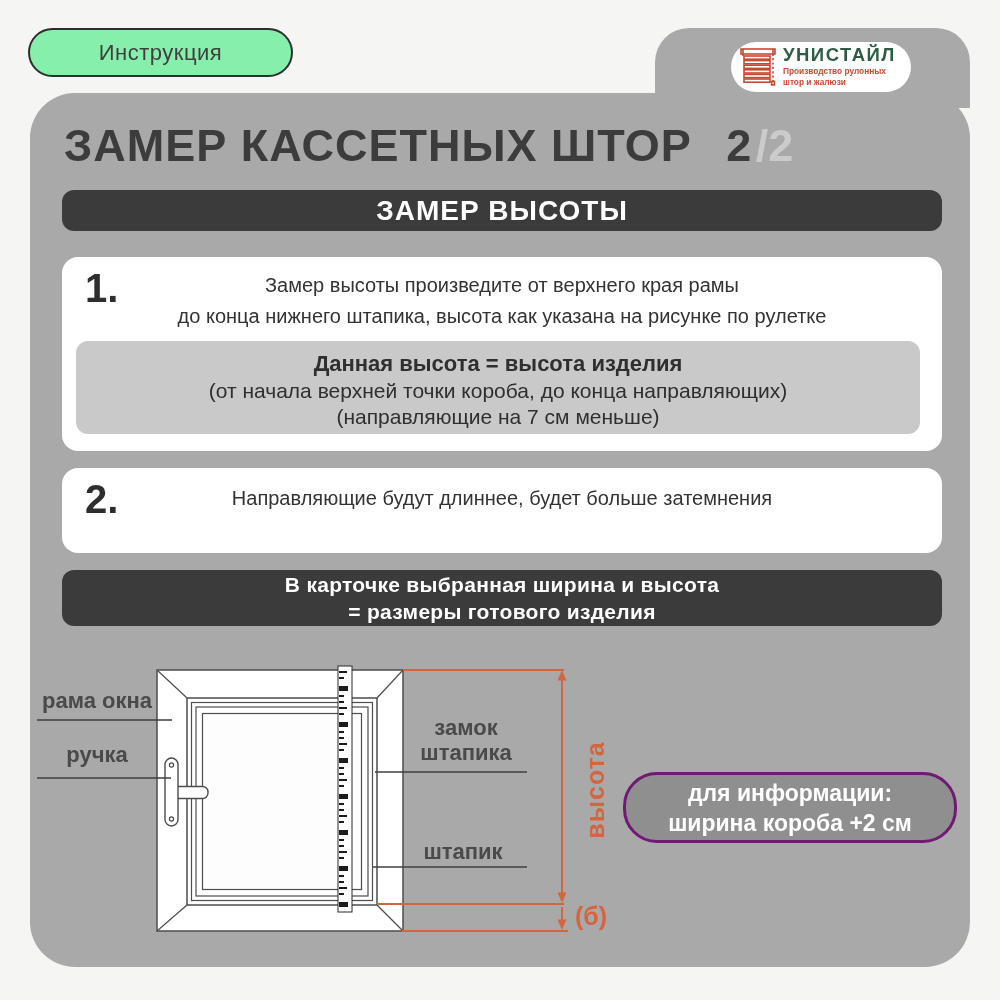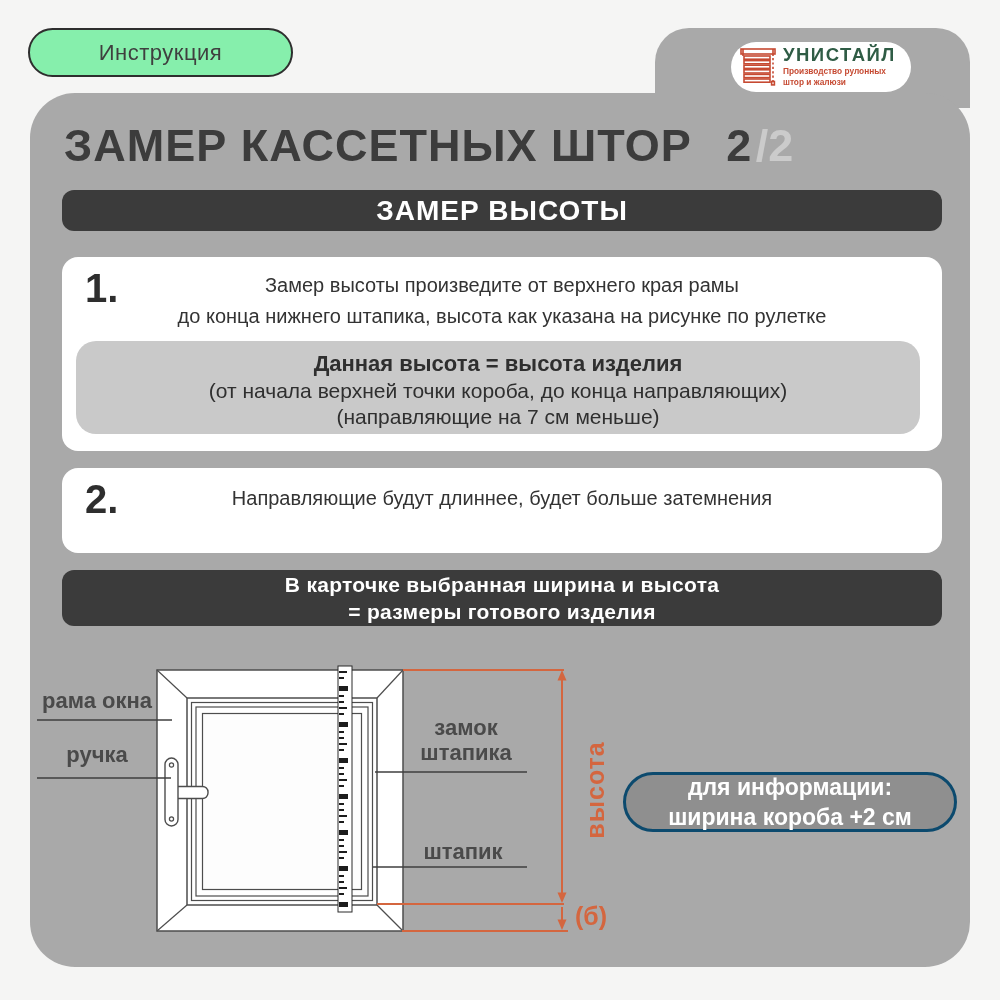--- a/index.html
+++ b/index.html
@@ -36,37 +36,37 @@
   .bar1{top:190px;height:41px;font-size:28px;font-weight:bold;letter-spacing:1px;}
   .bar2{top:570px;height:56px;font-size:21px;font-weight:bold;line-height:27px;letter-spacing:0.3px;}
 
   
   .white-card{left:62px;width:880px;background:#ffffff;border-radius:16px;}
   .card1{top:257px;height:194px;}
   .card2{top:468px;height:85px;}
   .step-num{position:absolute;left:23px;top:9px;font-size:40px;font-weight:bold;color:#2e2e2e;}
   .step-lines{text-align:center;font-size:20px;color:#333333;line-height:31px;padding-top:13px;}
   .card2 .step-lines{padding-top:15px;}
-  .note-box{position:absolute;left:14px;top:84px;width:844px;height:93px;background:#c9c9c9;border-radius:20px;
+  .note-box{position:absolute;left:14px;top:84px;width:844px;height:93px;background:#c9c9c9;border-radius:12px;
     text-align:center;color:#2f2f2f;}
   .note-bold{font-size:22px;font-weight:bold;padding-top:9px;line-height:28px;}
   .note-line{font-size:21px;line-height:26px;}
 
   
   .dlabel{font-weight:bold;color:#4a4a4a;font-size:22px;text-align:center;line-height:25px;}
   .lbl-frame{left:37px;top:688px;width:120px;}
   .lbl-handle{left:37px;top:742px;width:120px;}
   .lbl-lock{left:416px;top:715px;width:100px;}
   .lbl-bead{left:413px;top:839px;width:100px;}
   .lbl-height{left:512px;top:777px;width:164px;height:26px;transform:rotate(-90deg);
     color:#d4663f;font-weight:bold;font-size:25px;text-align:center;letter-spacing:1px;}
   .lbl-b{left:575px;top:902px;color:#d4663f;font-weight:bold;font-size:25px;}
 
   
-  .info-box{left:623px;top:772px;width:334px;height:60px;background:#8f8f8f;border:3px solid #0c4a6e;
+  .info-box{left:623px;top:772px;width:334px;height:71px;background:#8f8f8f;border:3px solid #701a75;
     border-radius:34px;box-sizing:border-box;display:flex;flex-direction:column;align-items:center;
     justify-content:center;color:#ffffff;font-weight:bold;font-size:23px;line-height:30px;}
 </style>
 </head>
 <body>
 
 <div class="stage">
 
   <div class="abs card-tab"></div>
   <div class="abs card"></div>

